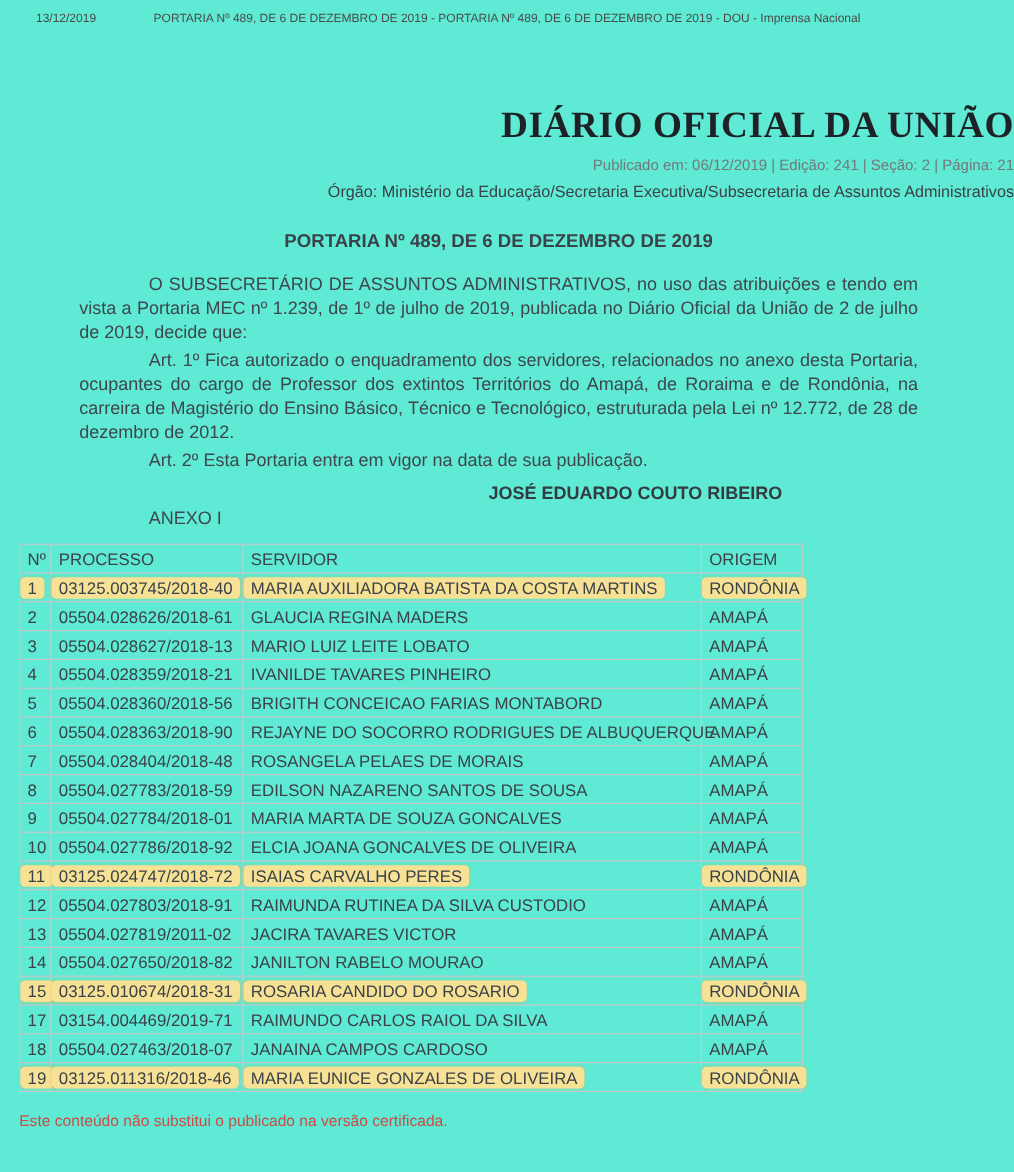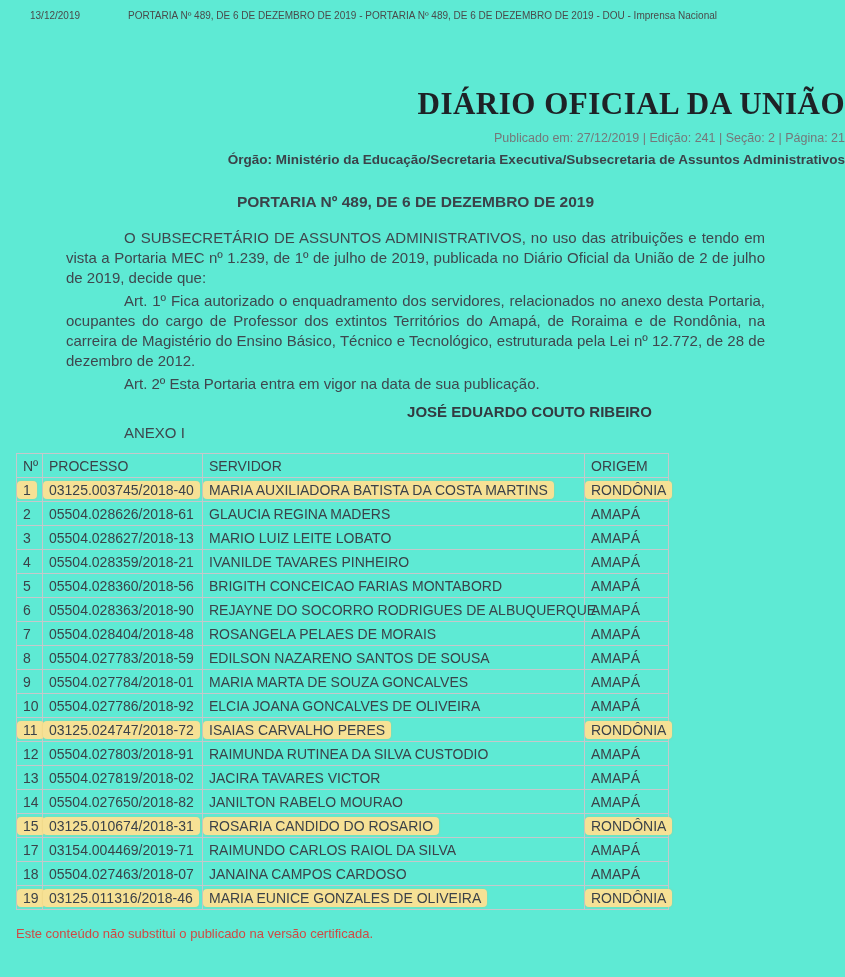--- a/index.html
+++ b/index.html
@@ -35,21 +35,21 @@
     color: #1e2226;
   }
   .pub-line {
     margin-top: 9px;
     font-size: 12.5px;
     color: #757779;
   }
   .organ-line {
     margin-top: 7px;
     font-size: 13.5px;
-    font-weight: bold;
+    font-weight: normal;
     color: #3b4249;
   }
 
   
   .doc { margin: 0 80px 12px 66px; }
   .doc-heading {
     margin-top: 26px;
     text-align: center;
     font-size: 15.5px;
     font-weight: bold;
@@ -120,21 +120,21 @@
 
 <div class="page">
 
   <div class="print-header">
     <span class="print-date">13/12/2019</span>
     <span class="print-title">PORTARIA Nº 489, DE 6 DE DEZEMBRO DE 2019 - PORTARIA Nº 489, DE 6 DE DEZEMBRO DE 2019 - DOU - Imprensa Nacional</span>
   </div>
 
   <div class="masthead">
     <h1 class="gazette-title">DIÁRIO OFICIAL DA UNIÃO</h1>
-    <div class="pub-line">Publicado em: 27/12/2019 | Edição: 241 | Seção: 2 | Página: 21</div>
+    <div class="pub-line">Publicado em: 06/12/2019 | Edição: 241 | Seção: 2 | Página: 21</div>
     <div class="organ-line">Órgão: Ministério da Educação/Secretaria Executiva/Subsecretaria de Assuntos Administrativos</div>
   </div>
 
   <div class="doc">
     <div class="doc-heading">PORTARIA Nº 489, DE 6 DE DEZEMBRO DE 2019</div>
     <p class="first">O SUBSECRETÁRIO DE ASSUNTOS ADMINISTRATIVOS, no uso das atribuições e tendo em vista a Portaria MEC nº 1.239, de 1º de julho de 2019, publicada no Diário Oficial da União de 2 de julho de 2019, decide que:</p>
     <p>Art. 1º Fica autorizado o enquadramento dos servidores, relacionados no anexo desta Portaria, ocupantes do cargo de Professor dos extintos Territórios do Amapá, de Roraima e de Rondônia, na carreira de Magistério do Ensino Básico, Técnico e Tecnológico, estruturada pela Lei nº 12.772, de 28 de dezembro de 2012.</p>
     <p>Art. 2º Esta Portaria entra em vigor na data de sua publicação.</p>
     <div class="signature">JOSÉ EDUARDO COUTO RIBEIRO</div>
     <div class="annex-label">ANEXO I</div>
@@ -223,21 +223,21 @@
           <td><span class="hl">RONDÔNIA</span></td>
         </tr>
         <tr>
           <td>12</td>
           <td>05504.027803/2018-91</td>
           <td>RAIMUNDA RUTINEA DA SILVA CUSTODIO</td>
           <td>AMAPÁ</td>
         </tr>
         <tr>
           <td>13</td>
-          <td>05504.027819/2018-02</td>
+          <td>05504.027819/2011-02</td>
           <td>JACIRA TAVARES VICTOR</td>
           <td>AMAPÁ</td>
         </tr>
         <tr>
           <td>14</td>
           <td>05504.027650/2018-82</td>
           <td>JANILTON RABELO MOURAO</td>
           <td>AMAPÁ</td>
         </tr>
         <tr>

